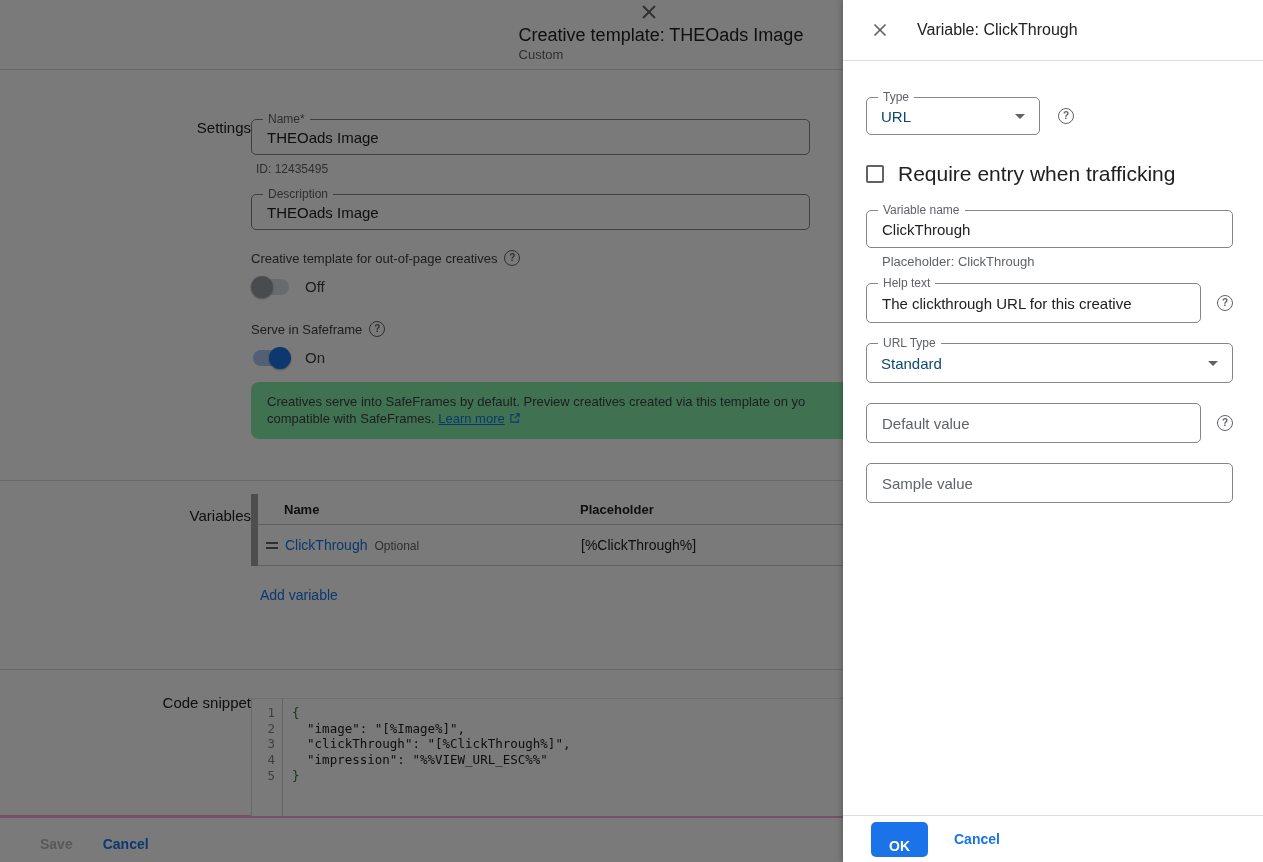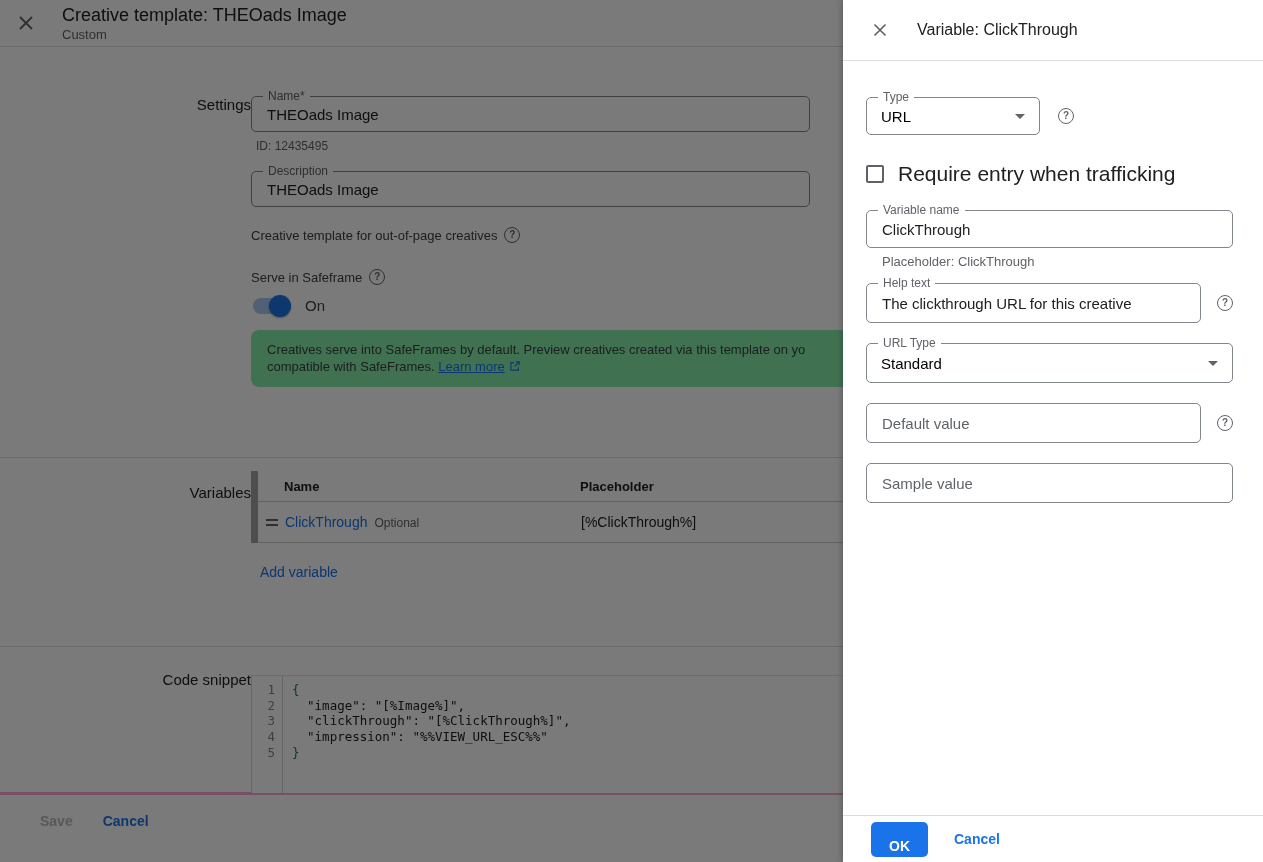--- a/index.html
+++ b/index.html
@@ -2,21 +2,21 @@
 <html><head>
 <meta charset="utf-8">
 <style>
   * { margin:0; padding:0; box-sizing:border-box; }
   html,body { width:1263px; height:862px; }
   body { font-family:"Liberation Sans", sans-serif; background:#fff; color:#202124; overflow:hidden; }
   .stage { position:relative; width:1263px; height:862px; background:#fff; overflow:hidden; }
 
   
   .page { position:absolute; inset:0; background:#fff; }
-  .page-header { height:47px; border-bottom:1px solid #dadce0; display:flex; align-items:center; padding-left:14px; }
+  .page-header { height:70px; border-bottom:1px solid #dadce0; display:flex; align-items:center; padding-left:35px;flex-direction:column; }
   .icon-btn { background:none; border:none; cursor:pointer; display:flex; align-items:center; justify-content:center; padding:2px; }
   .title-block { margin-left:24px; }
   .page-title { font-size:18px; font-weight:400; color:#202124; line-height:22px; }
   .page-subtitle { font-size:13px; color:#5f6368; line-height:16px; margin-top:1px; }
 
   .section { display:flex; border-bottom:1px solid #dadce0; }
   .sec-label-col { width:251px; flex:0 0 251px; padding-left:48px;text-align:right; }
   .sec-label { font-size:15px; font-weight:500; color:#202124; }
   .sec-content { flex:1; min-width:0; }
 
@@ -89,21 +89,21 @@
            display:flex; flex-direction:column; box-shadow:-1px 0 6px rgba(0,0,0,.25); }
   .panel-header { height:61px; flex:0 0 61px; border-bottom:1px solid #dadce0; display:flex; align-items:center; padding-left:26px; }
   .panel-title { font-size:16px; color:#202124; margin-left:26px; }
   .panel-body { flex:1; padding:0 30px 0 23px; overflow:hidden; }
 
   .row-with-icon { display:flex; align-items:center; }
   .type-field { width:174px; height:38px; }
   .field-38 { width:367px; height:38px; }
   .field-40 { width:367px; height:40px; }
   .select-face { display:flex; align-items:center; justify-content:space-between; width:100%; height:100%; padding:0 14px; cursor:pointer; }
-  .select-value { font-size:15px; color:#000000; }
+  .select-value { font-size:15px; color:#0c4a6e; }
   .caret { width:0; height:0; border-left:5px solid transparent; border-right:5px solid transparent; border-top:5px solid #5f6368; }
 
   .checkbox-row { display:flex; align-items:center; margin-top:27px; }
   .checkbox { width:18px; height:18px; border:2px solid #5f6368; border-radius:2px; background:#fff; cursor:pointer; flex:0 0 18px; }
   .checkbox-label { font-size:21px; color:#202124; margin-left:14px; }
 
   .panel-footer { flex:0 0 47px; border-top:1px solid #dadce0; display:flex; align-items:center; padding-left:28px; }
   .btn-primary { background:#1a73e8; color:#fff; border:none; border-radius:5px; height:35px; padding:16px 18px;
                  font-family:"Liberation Sans",sans-serif; font-size:14px; font-weight:700; cursor:pointer; }
   .btn-cancel-panel { color:#1a73e8; margin-left:26px; }
@@ -144,20 +144,26 @@
         <div class="helper-text">ID: 12435495</div>
 
         <div class="ffield" style="margin-top:18px;">
           <span class="flabel">Description</span>
           <input type="text" value="THEOads Image" style="">
         </div>
 
         <div class="setting-label-row" style="margin-top:20px;">
           <span>Creative template for out-of-page creatives</span>
           <span class="qicon">?</span>
+        </div>
+        <div class="toggle-row" style="margin-top:12px;">
+          <span class="switch off">
+              <span class="thumb"></span>
+            </span>
+          <span class="toggle-state">Off</span>
         </div>
 
         <div class="setting-label-row" style="margin-top:26px;">
           <span>Serve in Safeframe</span>
           <span class="qicon">?</span>
         </div>
         <div class="toggle-row" style="margin-top:12px;">
           <span class="switch on">
               <span class="thumb"></span>
             </span>

